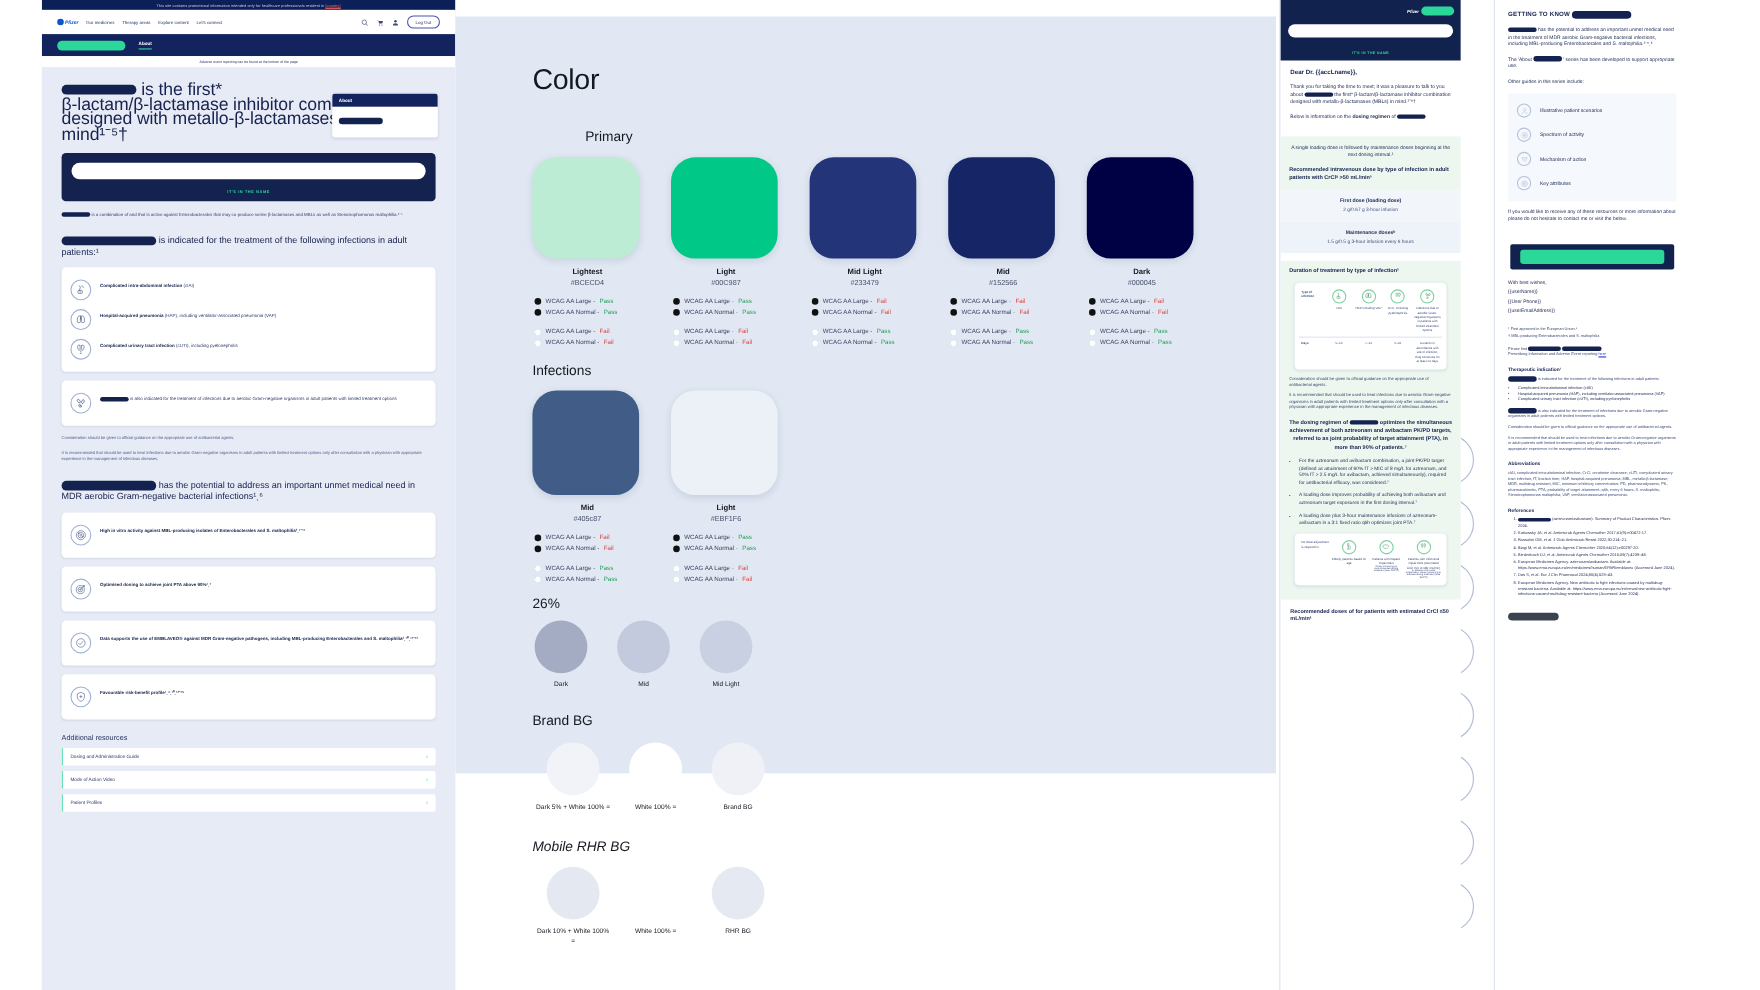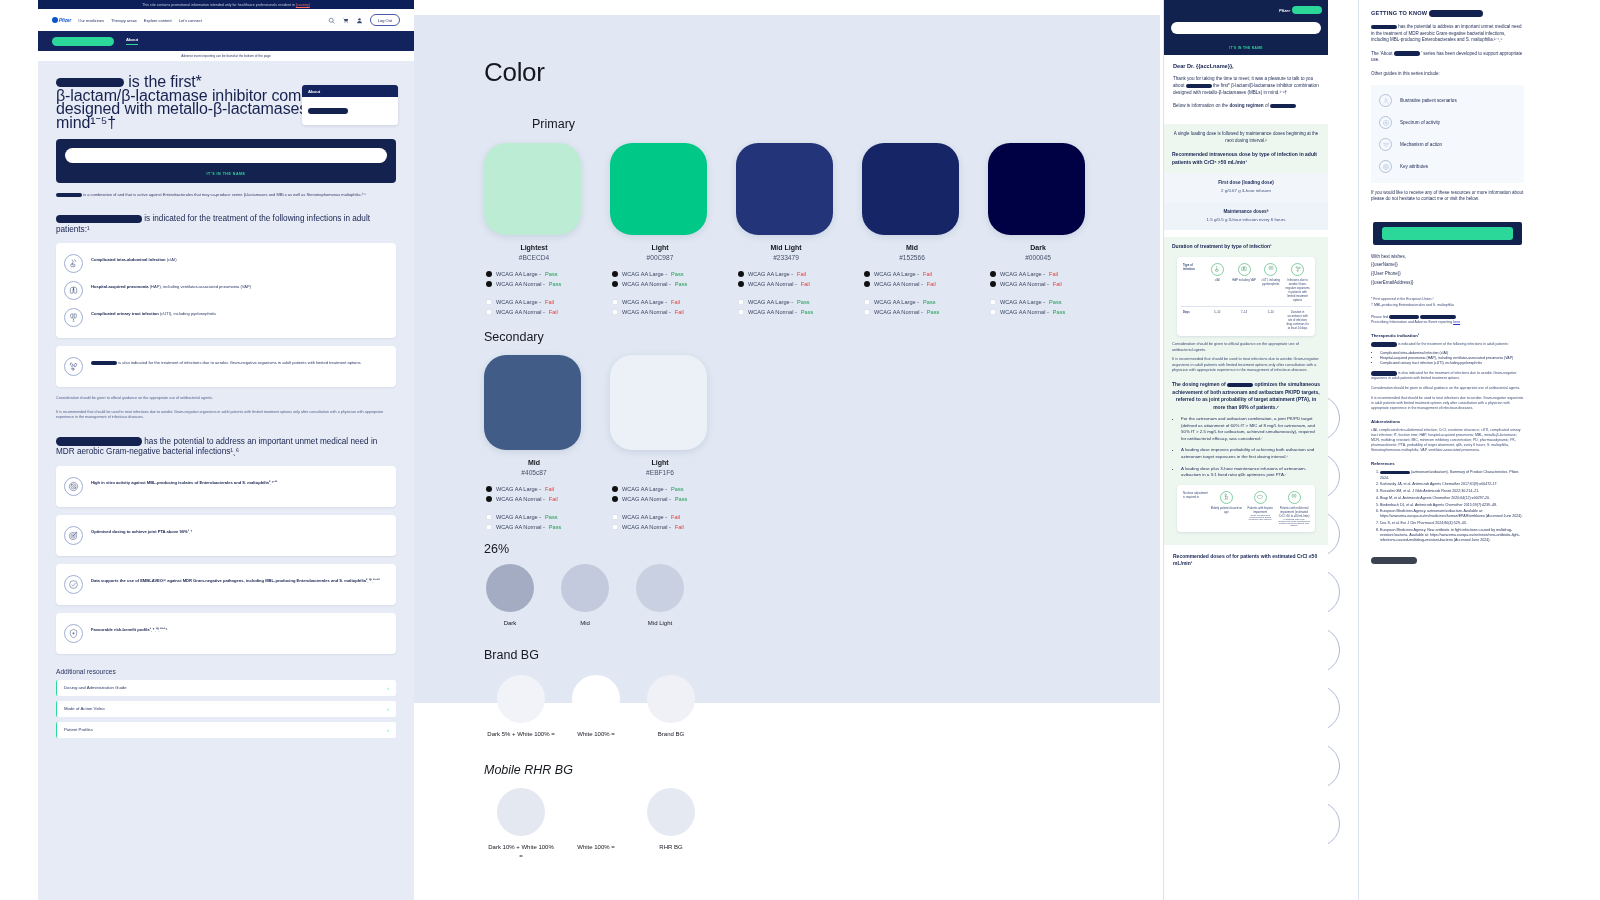--- a/index.html
+++ b/index.html
@@ -598,21 +598,21 @@
             <span class="pass">Pass</span>
           </div>
         <div class="sw-li">
             <span class="dot white"></span>
             <span>WCAG AA Normal -</span>
             <span class="pass">Pass</span>
           </div>
       </div>
     </div>
 
-    <div class="cg-sec" style="left:70px; top:315px;">Secondary</div>
+    <div class="cg-sec" style="left:70px; top:315px;">Infections</div>
 
     <div class="sw-wrap" style="left:70px; top:340px; width:100px;">
       <div class="sw-chip" style="width:97px;height:95px;background:#405c87;"></div>
       <div class="sw-name">Mid</div>
       <div class="sw-hex">#405c87</div>
       <div class="sw-list">
         <div class="sw-li">
             <span class="dot black"></span>
             <span>WCAG AA Large -</span>
             <span class="fail">Fail</span>

